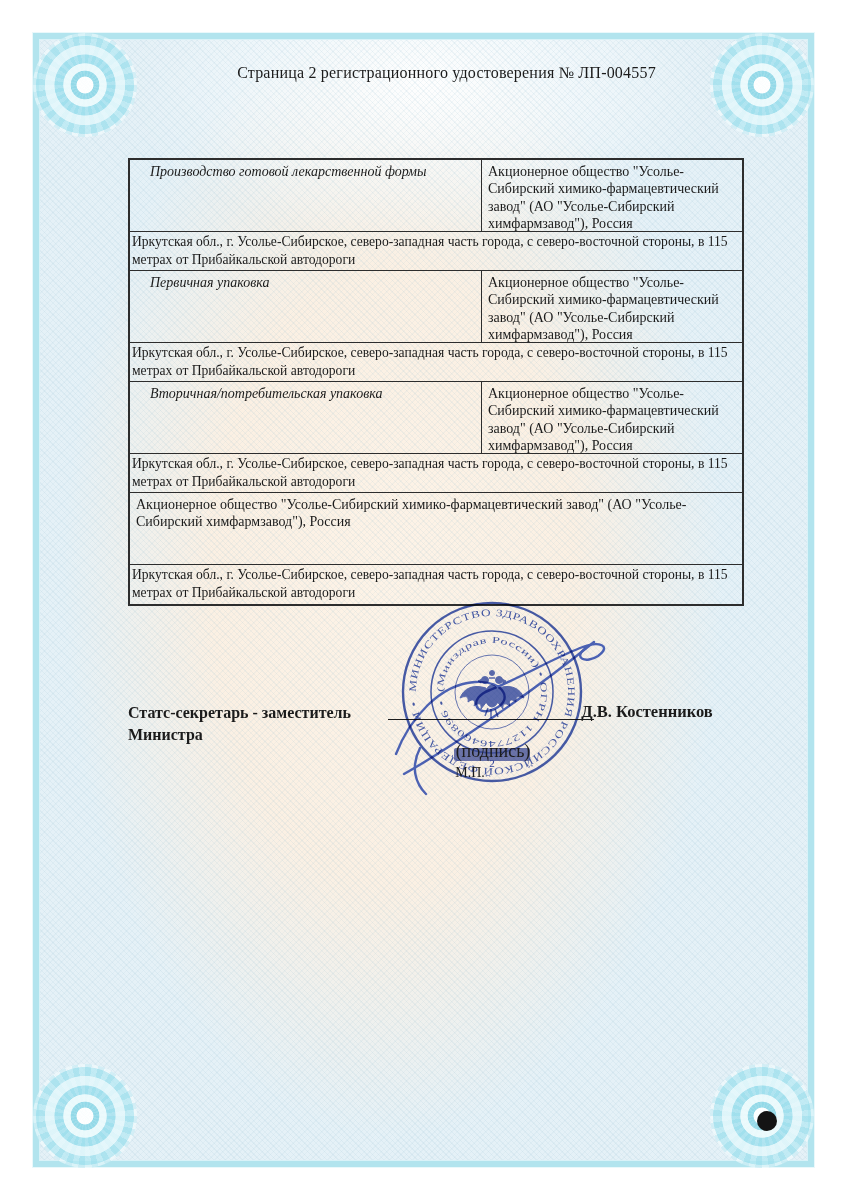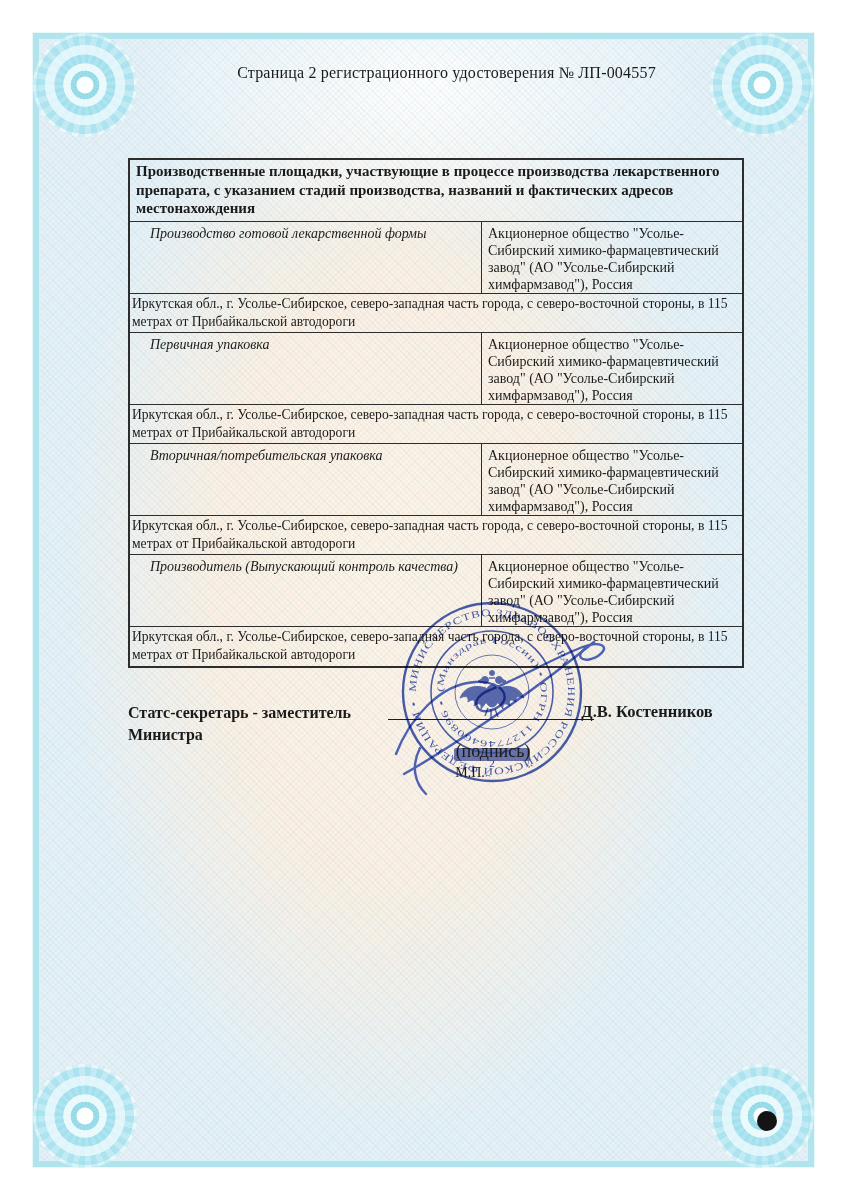--- a/index.html
+++ b/index.html
@@ -112,42 +112,40 @@
 <div class="frame"></div>
 <div class="rosette" style="left:33px;top:33px;"></div>
 <div class="rosette" style="left:710px;top:33px;"></div>
 <div class="rosette" style="left:33px;top:1064px;"></div>
 <div class="rosette" style="left:710px;top:1064px;"></div>
 <div class="punch-dot"></div>
 
 <div class="page-header">Страница 2 регистрационного удостоверения № ЛП-004557</div>
 
 <div class="tbl">
-  <div class="tbl-title">Производственные площадки, участвующие в процессе производства лекарственного препарата, с указанием стадий производства, названий и фактических адресов местонахождения</div>
 
   <div class="t-row">
     <div class="cell-stage">Производство готовой лекарственной формы</div>
     <div class="cell-company">Акционерное общество "Усолье-Сибирский химико-фармацевтический завод" (АО "Усолье-Сибирский химфармзавод"), Россия</div>
   </div>
   <div class="t-addr">Иркутская обл., г. Усолье-Сибирское, северо-западная часть города, с северо-восточной стороны, в 115 метрах от Прибайкальской автодороги</div>
 
   <div class="t-row">
     <div class="cell-stage">Первичная упаковка</div>
     <div class="cell-company">Акционерное общество "Усолье-Сибирский химико-фармацевтический завод" (АО "Усолье-Сибирский химфармзавод"), Россия</div>
   </div>
   <div class="t-addr">Иркутская обл., г. Усолье-Сибирское, северо-западная часть города, с северо-восточной стороны, в 115 метрах от Прибайкальской автодороги</div>
 
   <div class="t-row">
     <div class="cell-stage">Вторичная/потребительская упаковка</div>
     <div class="cell-company">Акционерное общество "Усолье-Сибирский химико-фармацевтический завод" (АО "Усолье-Сибирский химфармзавод"), Россия</div>
   </div>
   <div class="t-addr">Иркутская обл., г. Усолье-Сибирское, северо-западная часть города, с северо-восточной стороны, в 115 метрах от Прибайкальской автодороги</div>
 
   <div class="t-row">
-    <div class="cell-stage">Производитель (Выпускающий контроль качества)</div>
     <div class="cell-company">Акционерное общество "Усолье-Сибирский химико-фармацевтический завод" (АО "Усолье-Сибирский химфармзавод"), Россия</div>
   </div>
   <div class="t-addr">Иркутская обл., г. Усолье-Сибирское, северо-западная часть города, с северо-восточной стороны, в 115 метрах от Прибайкальской автодороги</div>
 </div>
 
 <div class="sig-position">Статс-секретарь - заместитель Министра</div>
 <div class="sig-line"></div>
 <div class="sig-caption">(подпись)</div>
 <div class="stamp-number">2</div>
 <div class="seal-caption">М.П.</div>

